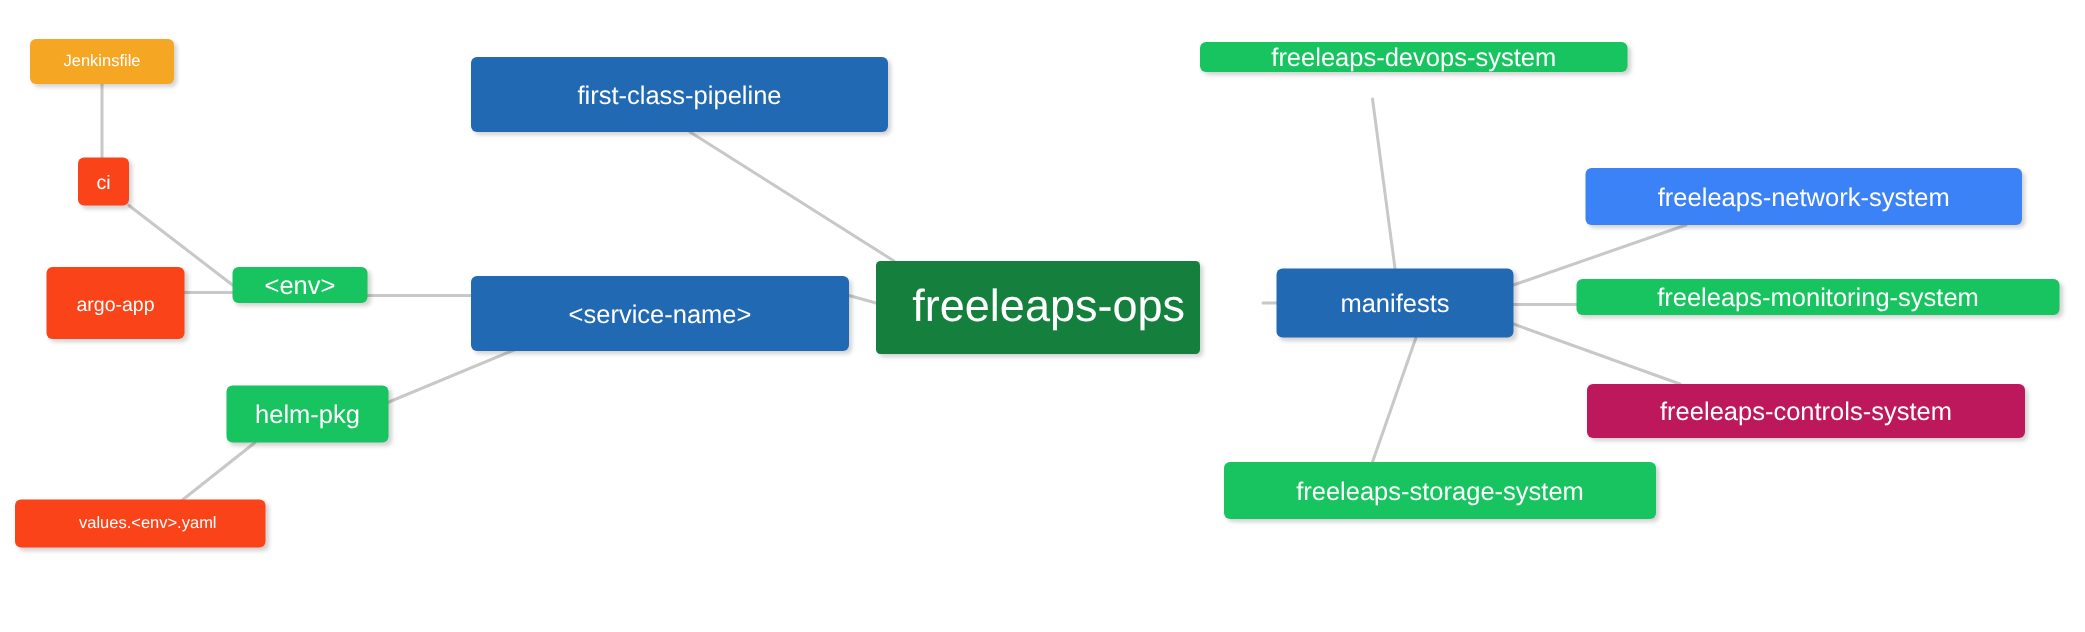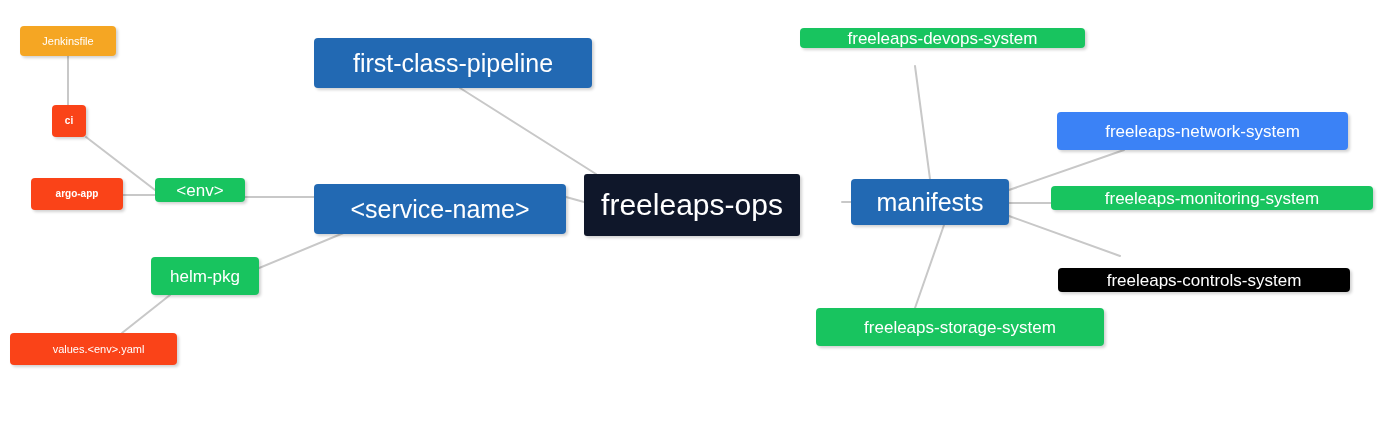--- a/index.html
+++ b/index.html
@@ -21,23 +21,23 @@
     justify-content:center;
     color:#ffffff;
     white-space:nowrap;
     border-radius:4px;
     box-shadow:2px 2px 3px rgba(0,0,0,0.18);
     line-height:1;
     padding:0 10px;
   }
   .n-root{ border-radius:3px; }
   .lvl1{ font-size:30px; }
-  .lvl2{ font-size:25px; }
+  .lvl2{ font-size:17px; }
   .lvl3{ font-size:17px; }
-  .lvl4{ font-size:10px;font-weight:bold; }
+  .lvl4{ font-size:13px; }
   .lvl5{ font-size:11px; }
 </style>
 </head>
 <body>
 
 <div id="canvas">
   <svg id="edges" xmlns="http://www.w3.org/2000/svg">
       <line x1="584" y1="202" x2="566" y2="197" stroke="#c8c8c8" stroke-width="2" stroke-linecap="round"></line>
       <line x1="596" y1="174" x2="460" y2="88" stroke="#c8c8c8" stroke-width="2" stroke-linecap="round"></line>
       <line x1="842" y1="202" x2="851" y2="202" stroke="#c8c8c8" stroke-width="2" stroke-linecap="round"></line>
@@ -47,59 +47,59 @@
       <line x1="155" y1="195" x2="123" y2="195" stroke="#c8c8c8" stroke-width="2" stroke-linecap="round"></line>
       <line x1="68" y1="105" x2="68" y2="56" stroke="#c8c8c8" stroke-width="2" stroke-linecap="round"></line>
       <line x1="170" y1="295" x2="122" y2="333" stroke="#c8c8c8" stroke-width="2" stroke-linecap="round"></line>
       <line x1="930" y1="179" x2="915" y2="66" stroke="#c8c8c8" stroke-width="2" stroke-linecap="round"></line>
       <line x1="1009" y1="190" x2="1124" y2="150" stroke="#c8c8c8" stroke-width="2" stroke-linecap="round"></line>
       <line x1="1009" y1="203" x2="1051" y2="203" stroke="#c8c8c8" stroke-width="2" stroke-linecap="round"></line>
       <line x1="1009" y1="216" x2="1120" y2="256" stroke="#c8c8c8" stroke-width="2" stroke-linecap="round"></line>
       <line x1="944" y1="225" x2="915" y2="308" stroke="#c8c8c8" stroke-width="2" stroke-linecap="round"></line>
     </svg>
   <div id="nodes">
-      <div class="node lvl1 n-root" style="left: 584px; top: 174px; width: 216px; height: 62px; background: #0f172a;">
+      <div class="node lvl1 n-root" style="left: 584px; top: 174px; width: 216px; height: 62px; background: #15803d; justify-content: flex-end;">
         <span>freeleaps-ops</span>
       </div>
       <div class="node lvl2" style="left: 314px; top: 172px; width: 252px; height: 50px; background: rgb(34, 105, 179); margin-top: 12px;">
         <span>&lt;service-name&gt;</span>
       </div>
       <div class="node lvl2" style="left: 314px; top: 38px; width: 278px; height: 50px; background: rgb(34, 105, 179);">
         <span>first-class-pipeline</span>
       </div>
       <div class="node lvl2" style="left: 851px; top: 179px; width: 158px; height: 46px; background: rgb(34, 105, 179); align-items: center;">
         <span>manifests</span>
       </div>
       <div class="node lvl3" style="left: 155px; top: 178px; width: 90px; height: 24px; background: rgb(24, 196, 95);">
         <span>&lt;env&gt;</span>
       </div>
       <div class="node lvl3" style="left: 151px; top: 257px; width: 108px; height: 38px; background: rgb(24, 196, 95); text-align: center;">
         <span>helm-pkg</span>
       </div>
       <div class="node lvl4" style="left: 52px; top: 105px; width: 34px; height: 32px; background: rgb(250, 67, 24);">
         <span>ci</span>
       </div>
-      <div class="node lvl4" style="left: 31px; top: 178px; width: 92px; height: 32px; background: rgb(250, 67, 24);">
+      <div class="node lvl4" style="left: 31px; top: 178px; width: 92px; height: 48px; background: rgb(250, 67, 24);">
         <span>argo-app</span>
       </div>
       <div class="node lvl5" style="left: 20px; top: 26px; width: 96px; height: 30px; background: rgb(245, 166, 35);">
         <span>Jenkinsfile</span>
       </div>
       <div class="node lvl5" style="left: 10px; top: 333px; width: 167px; height: 32px; background: rgb(250, 67, 24); padding-left: 20px;">
         <span>values.&lt;env&gt;.yaml</span>
       </div>
       <div class="node lvl3" style="left: 800px; top: 28px; width: 285px; height: 20px; background: rgb(24, 196, 95);">
         <span>freeleaps-devops-system</span>
       </div>
       <div class="node lvl3" style="left: 1057px; top: 112px; width: 291px; height: 38px; background: #3b82f6;">
         <span>freeleaps-network-system</span>
       </div>
       <div class="node lvl3" style="left: 1051px; top: 186px; width: 322px; height: 24px; background: rgb(24, 196, 95);">
         <span>freeleaps-monitoring-system</span>
       </div>
-      <div class="node lvl3" style="left: 1058px; top: 256px; width: 292px; height: 24px; background: #000000; margin-top: 12px;">
+      <div class="node lvl3" style="left: 1058px; top: 256px; width: 292px; height: 36px; background: #be185d;">
         <span>freeleaps-controls-system</span>
       </div>
       <div class="node lvl3" style="left: 816px; top: 308px; width: 288px; height: 38px; background: rgb(24, 196, 95); text-align: right;">
         <span>freeleaps-storage-system</span>
       </div>
     </div>
 </div>
 
 </body></html>

